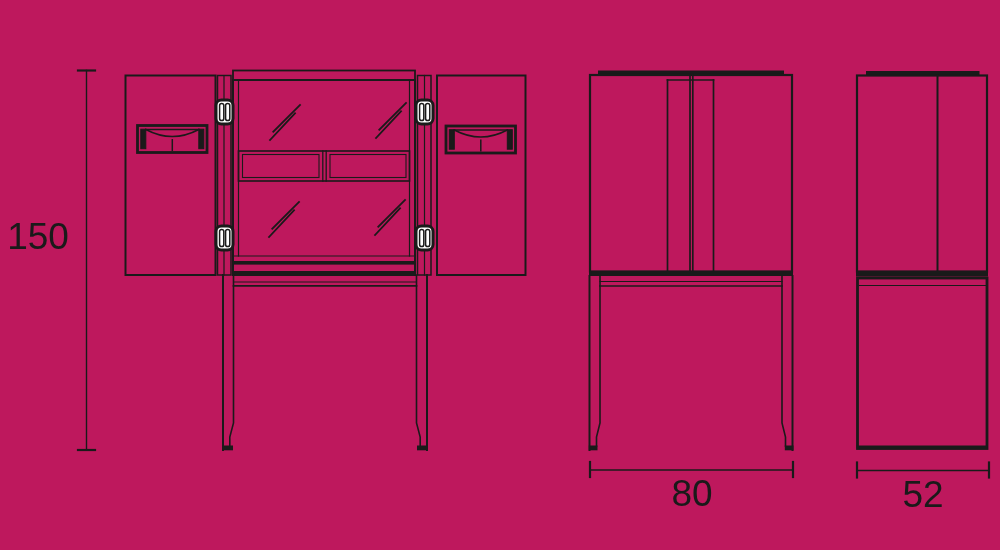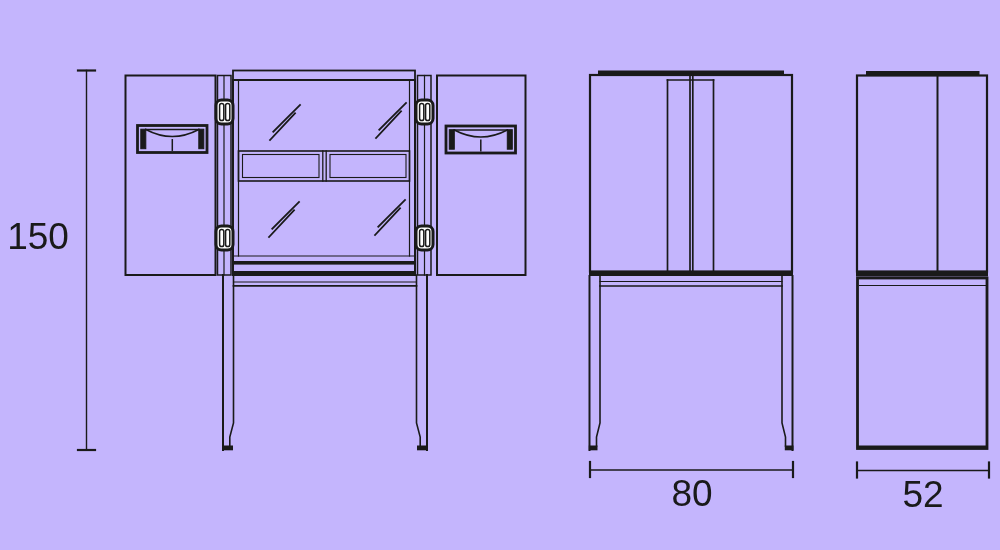--- a/index.html
+++ b/index.html
@@ -4,21 +4,21 @@
 <style>
   html, body {
     margin: 0;
     padding: 0;
     background: #ffffff;
   }
   .canvas {
     position: relative;
     width: 1000px;
     height: 550px;
-    background: #c4b5fd;
+    background: #be185d;
     overflow: hidden;
     font-family: "Liberation Sans", sans-serif;
   }
   svg { display: block; }
   .dim-text {
     font-family: "Liberation Sans", sans-serif;
     font-size: 37px;
     fill: #1a1a1a;
   }
 </style>

